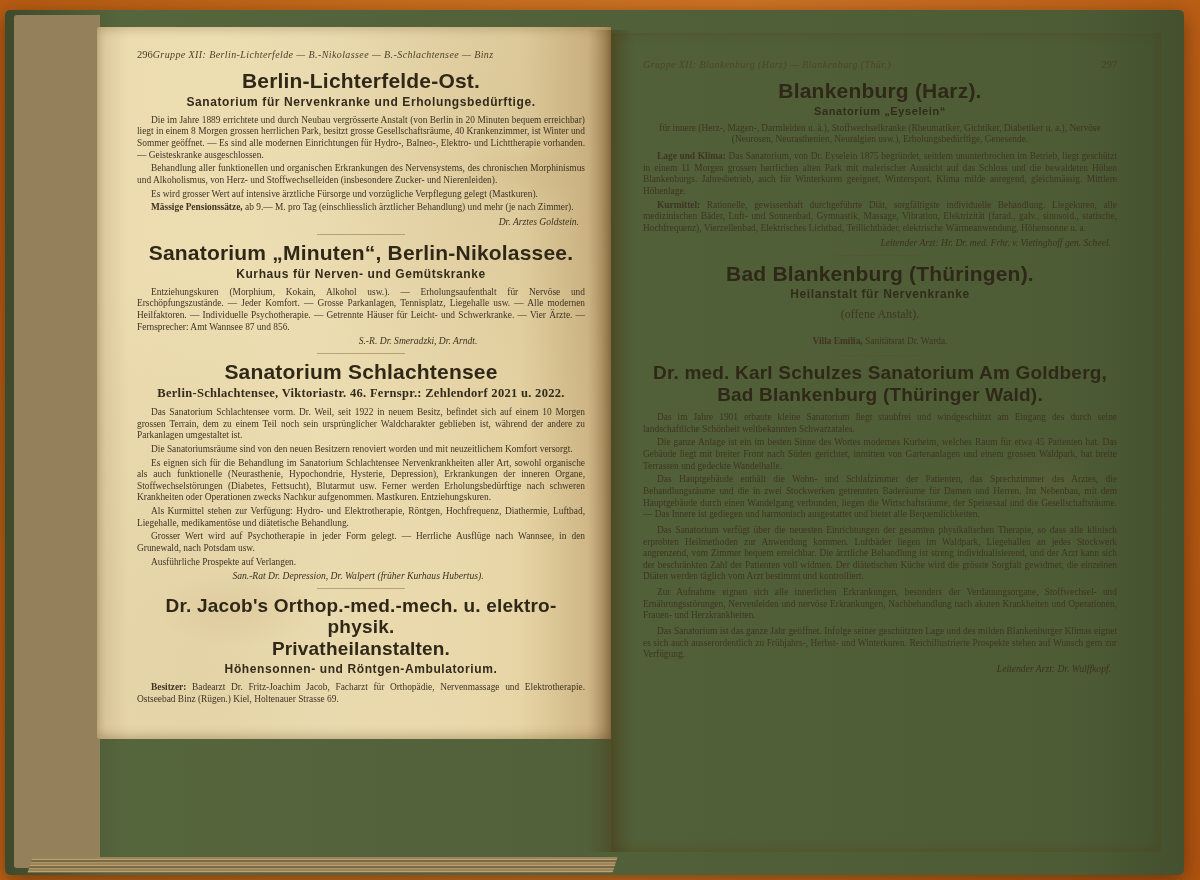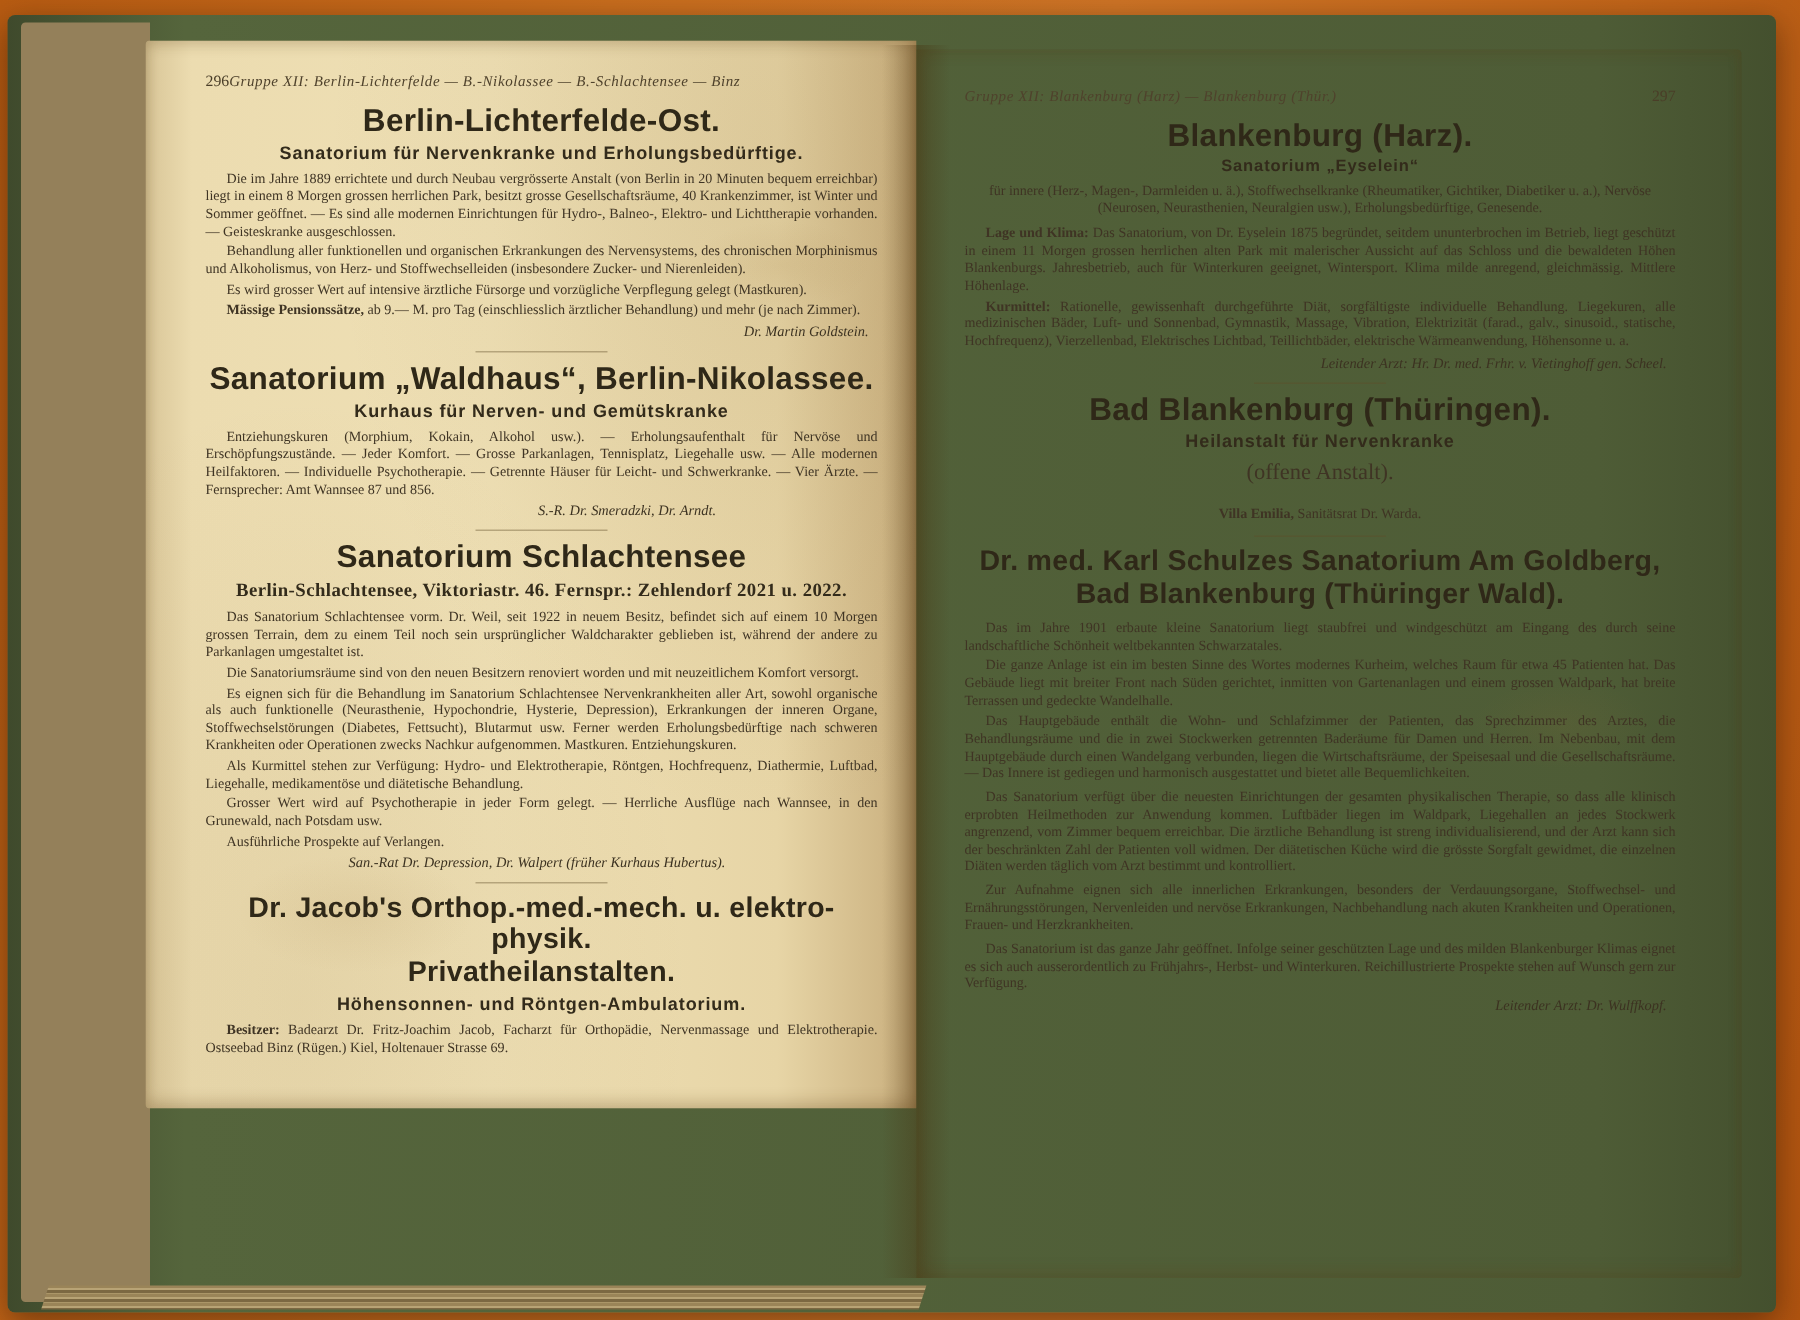--- a/index.html
+++ b/index.html
@@ -71,21 +71,21 @@
     font-family:"Liberation Sans", sans-serif;
     font-weight:bold; text-align:center; color:#2f2818;
     font-size:21px; letter-spacing:.2px; line-height:1.08; margin:4px 0 2px;
   }
   h1.small { font-size:19px; }
   .subtitle {
     font-family:"Liberation Sans", sans-serif;
     text-align:center; font-weight:bold; color:#332b1b;
     font-size:12px; letter-spacing:.6px; margin:2px 0 6px;
   }
-  .subnote { text-align:center; font-size:15px; margin:0 0 4px; }
+  .subnote { text-align:center; font-size:12px; margin:0 0 4px; }
   .addr {
     text-align:center; font-weight:bold; font-size:12.5px; letter-spacing:.3px; margin:1px 0 6px; color:#332b1b;
   }
   p.body {
     font-size:9.4px; line-height:1.24; text-align:justify; text-indent:14px;
     margin-bottom:2px; color:#41362
 4;
   }
   p.center { text-align:center; text-indent:0; }
   .lead { font-weight:bold; }
@@ -119,26 +119,26 @@
       <span class="head">Gruppe XII: Berlin-Lichterfelde — B.-Nikolassee — B.-Schlachtensee — Binz</span>
     </div>
 
     <div class="section">
       <h1>Berlin-Lichterfelde-Ost.</h1>
       <div class="subtitle">Sanatorium für Nervenkranke und Erholungsbedürftige.</div>
       <p class="body">Die im Jahre 1889 errichtete und durch Neubau vergrösserte Anstalt (von Berlin in 20 Minuten bequem erreichbar) liegt in einem 8 Morgen grossen herrlichen Park, besitzt grosse Gesellschaftsräume, 40 Krankenzimmer, ist Winter und Sommer geöffnet. — Es sind alle modernen Einrichtungen für Hydro-, Balneo-, Elektro- und Lichttherapie vorhanden. — Geisteskranke ausgeschlossen.</p>
       <p class="body">Behandlung aller funktionellen und organischen Erkrankungen des Nervensystems, des chronischen Morphinismus und Alkoholismus, von Herz- und Stoffwechselleiden (insbesondere Zucker- und Nierenleiden).</p>
       <p class="body">Es wird grosser Wert auf intensive ärztliche Fürsorge und vorzügliche Verpflegung gelegt (Mastkuren).</p>
       <p class="body"><span class="lead">Mässige Pensionssätze,</span><span> ab 9.— M. pro Tag (einschliesslich ärztlicher Behandlung) und mehr (je nach Zimmer).</span></p>
-      <div class="sig">Dr. Martin Goldstein.</div>
-    </div>
-    <hr class="sep">
-
-    <div class="section">
-      <h1>Sanatorium „Waldhaus“, Berlin-Nikolassee.</h1>
+      <div class="sig">Dr. Arztes Goldstein.</div>
+    </div>
+    <hr class="sep">
+
+    <div class="section">
+      <h1>Sanatorium „Minuten“, Berlin-Nikolassee.</h1>
       <div class="subtitle">Kurhaus für Nerven- und Gemütskranke</div>
       <p class="body">Entziehungskuren (Morphium, Kokain, Alkohol usw.). — Erholungsaufenthalt für Nervöse und Erschöpfungszustände. — Jeder Komfort. — Grosse Parkanlagen, Tennisplatz, Liegehalle usw. — Alle modernen Heilfaktoren. — Individuelle Psychotherapie. — Getrennte Häuser für Leicht- und Schwerkranke. — Vier Ärzte. — Fernsprecher: Amt Wannsee 87 und 856.</p>
       <div class="sig" style="text-align:center; padding-left:120px;">S.-R. Dr. Smeradzki, Dr. Arndt.</div>
     </div>
     <hr class="sep">
 
     <div class="section">
       <h1>Sanatorium Schlachtensee</h1>
       <div class="addr">Berlin-Schlachtensee, Viktoriastr. 46.   Fernspr.: Zehlendorf 2021 u. 2022.</div>
       <p class="body">Das Sanatorium Schlachtensee vorm. Dr. Weil, seit 1922 in neuem Besitz, befindet sich auf einem 10 Morgen grossen Terrain, dem zu einem Teil noch sein ursprünglicher Waldcharakter geblieben ist, während der andere zu Parkanlagen umgestaltet ist.</p>

